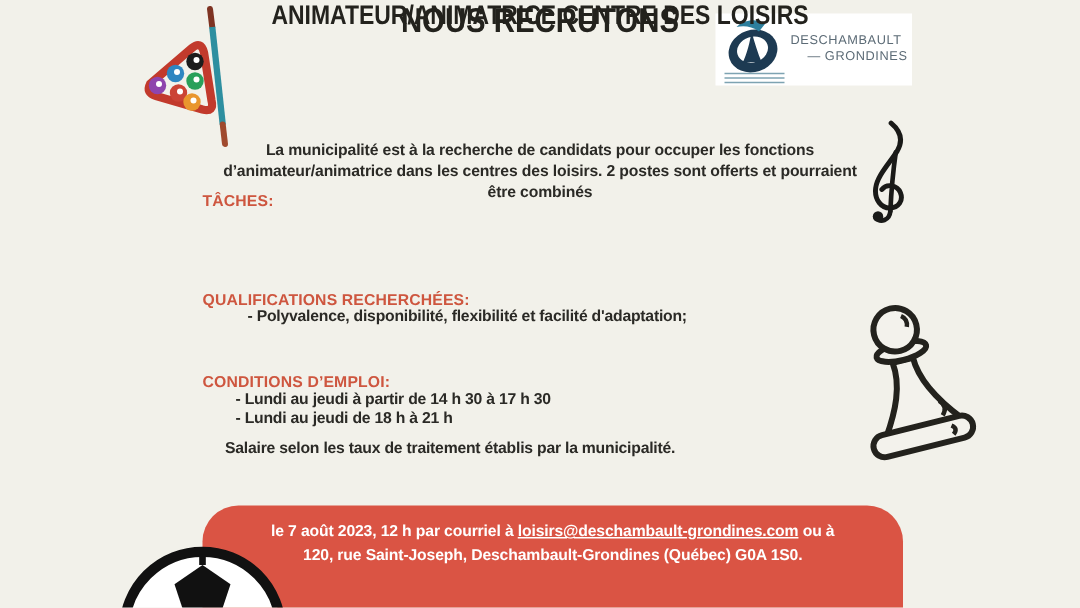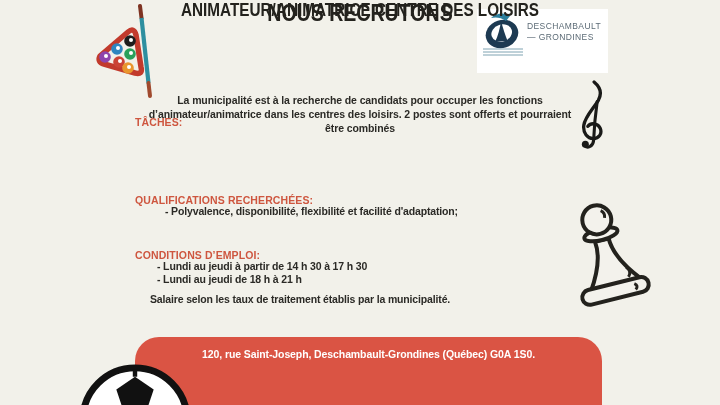--- a/index.html
+++ b/index.html
@@ -26,47 +26,47 @@
   .intro{
     left:140px; top:93px; width:440px; text-align:center;
     font-size:10.5px; font-weight:700; line-height:14px; letter-spacing:-.1px;
   }
   .sec-head{
     font-size:10.5px; font-weight:700; color:#ce563f; letter-spacing:.1px;
   }
   .sec-items{ width:442px; font-size:10.5px; font-weight:700; line-height:13.2px; letter-spacing:-.15px; list-style:none; }
   .sec-items li{ margin:0; }
   #items-taches{ left:146px; top:139px; }
-  #head-taches{ left:135px; top:116px; }
+  #head-taches{ left:135px; top:128px; }
   #head-qual{ left:135px; top:194px; }
   #items-qual{ left:165px; top:205px; }
   #head-cond{ left:135px; top:249px; }
   #items-cond{ left:157px; top:260px; }
   .note{
     left:150px; top:292px; width:440px;
     font-size:10.5px; font-weight:700; line-height:15.5px; letter-spacing:-.15px;
   }
 
   
   .banner{
     left:135px; top:337px; width:467px; height:95px;
     background:#da5444; border-radius:24px;
     color:#fff; text-align:center; padding-top:9px;
   }
   .banner div{ font-size:10.5px; font-weight:700; line-height:16px; white-space:nowrap; letter-spacing:-.1px; }
   .banner a.email{ color:#fff; text-decoration:underline; cursor:pointer; }
 
   
   .logo-box{
-    left:477px; top:9px; width:131px; height:64px; background:#ffffff;
+    left:477px; top:9px; width:131px; height:48px; background:#ffffff;
   }
   .logo-mark{ position:absolute; left:4px; top:3px; }
   .logo-text{ position:absolute; left:50px; top:12px; width:78px; color:#5c6b76; }
   .logo-line1{ font-size:8.5px; letter-spacing:.4px; font-weight:400; }
-  .logo-line2{ font-size:8.5px; letter-spacing:.4px; font-weight:400; margin-top:1px; }
+  .logo-line2{ font-size:8.5px; letter-spacing:.4px; font-weight:400; text-align:right; margin-top:1px; }
 
   .svg-abs{ position:absolute; }
 </style>
 </head>
 <body>
 
 <svg class="svg-abs" style="left:88px; top:4px;" width="78" height="100" viewBox="0 0 78 100">
 
   <g>
     <line x1="52" y1="2" x2="53.5" y2="14" stroke="#7e3322" stroke-width="4" stroke-linecap="round"></line>
@@ -150,20 +150,23 @@
     <rect x="10" y="87" width="68" height="15" rx="7.5"></rect>
     <ellipse cx="43.5" cy="36" rx="17" ry="5.8"></ellipse>
     <circle cx="43" cy="21" r="14.5"></circle>
     <path d="M49,13 Q53,16 51,21" fill="none" stroke-width="3"></path>
     <path d="M60,74 Q65,79 60,84" fill="none" stroke-width="3"></path>
     <path d="M64,92 Q68,95 64,98" fill="none" stroke-width="3"></path>
   </g>
 </svg>
 
 <div class="abs banner">
+  <div>
+    <span>le 7 août 2023, 12 h par courriel à </span><a class="email">loisirs@deschambault-grondines.com</a><span> ou à</span>
+  </div>
   <div>120, rue Saint-Joseph, Deschambault-Grondines (Québec) G0A 1S0.</div>
 </div>
 
 <svg class="svg-abs" style="left:76px; top:361px;" width="118" height="118" viewBox="0 0 120 120">
   <circle cx="60" cy="60" r="53" fill="#ffffff" stroke="#111111" stroke-width="7"></circle>
   <polygon points="60,16 79,29 72,50 48,50 41,29" fill="#111111"></polygon>
   <polygon points="12,54 31,45 40,63 28,79 13,71" fill="#111111"></polygon>
   <polygon points="108,54 89,45 80,63 92,79 107,71" fill="#111111"></polygon>
   <g stroke="#111111" stroke-width="4.5" fill="none">
     <line x1="48" y1="50" x2="40" y2="63"></line>

